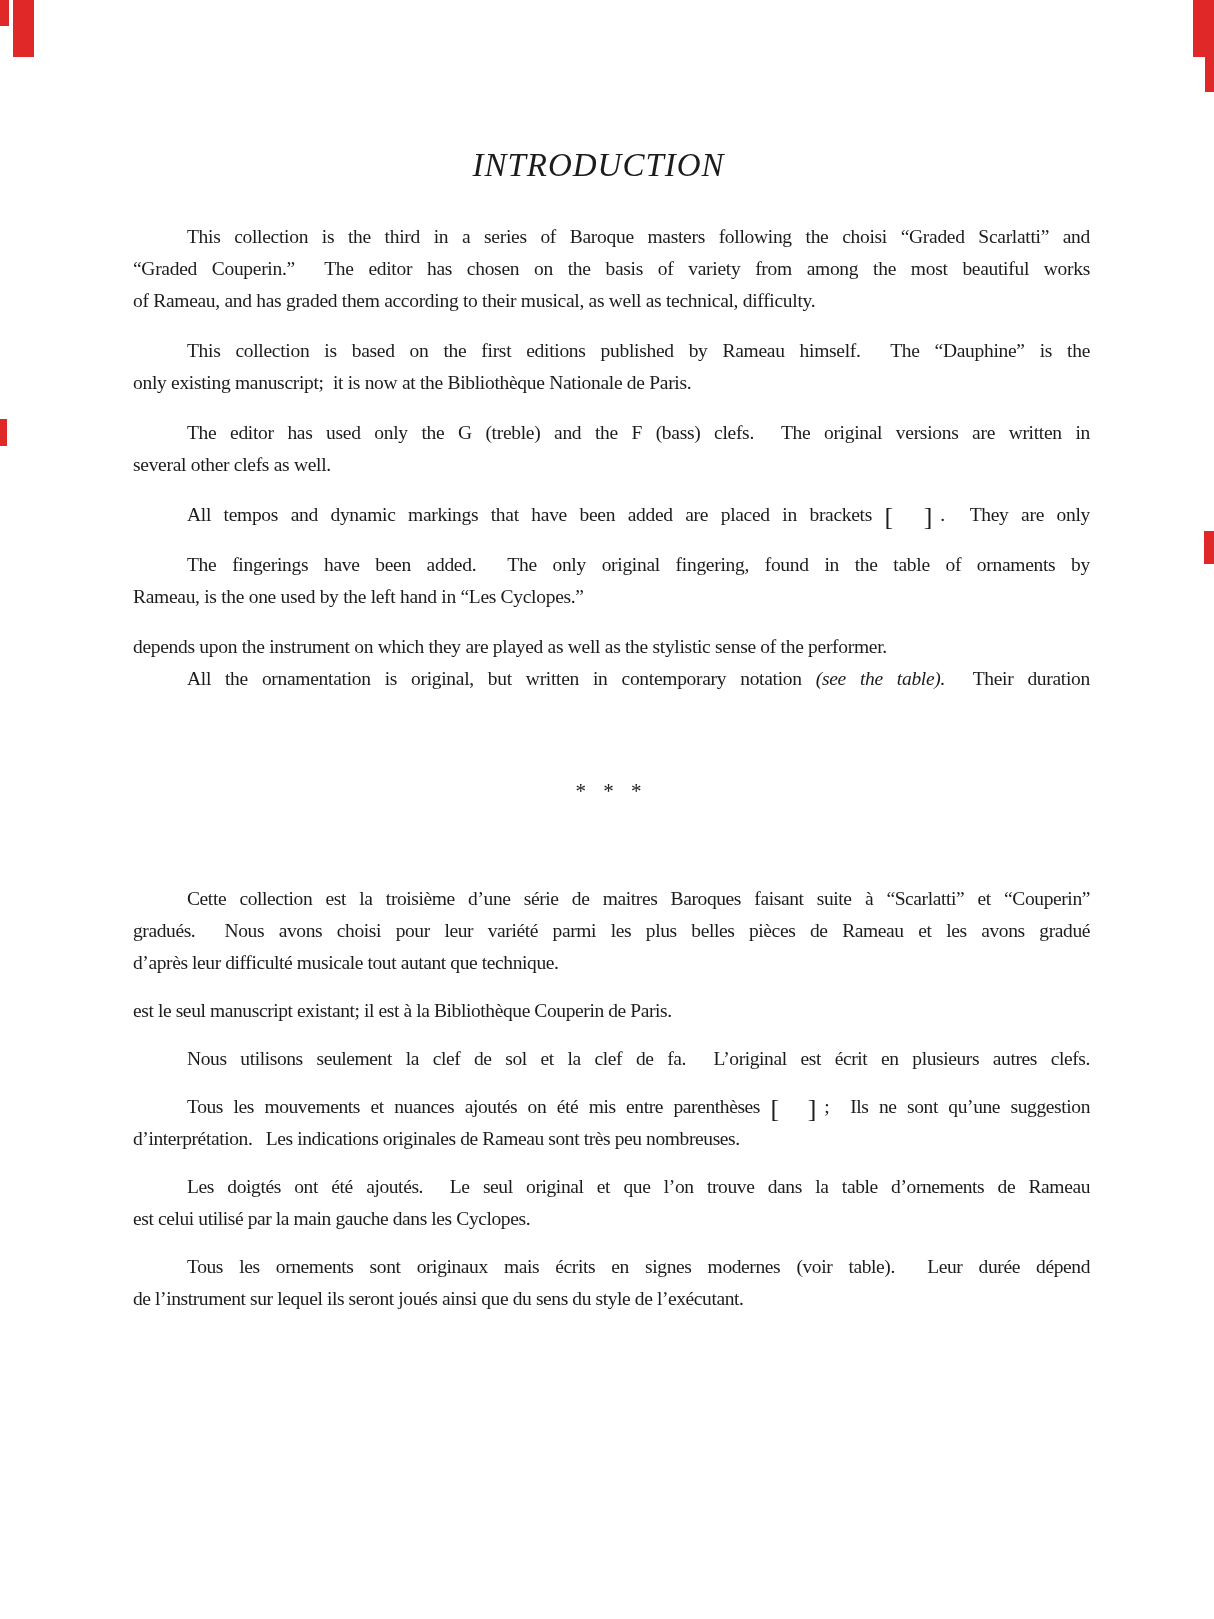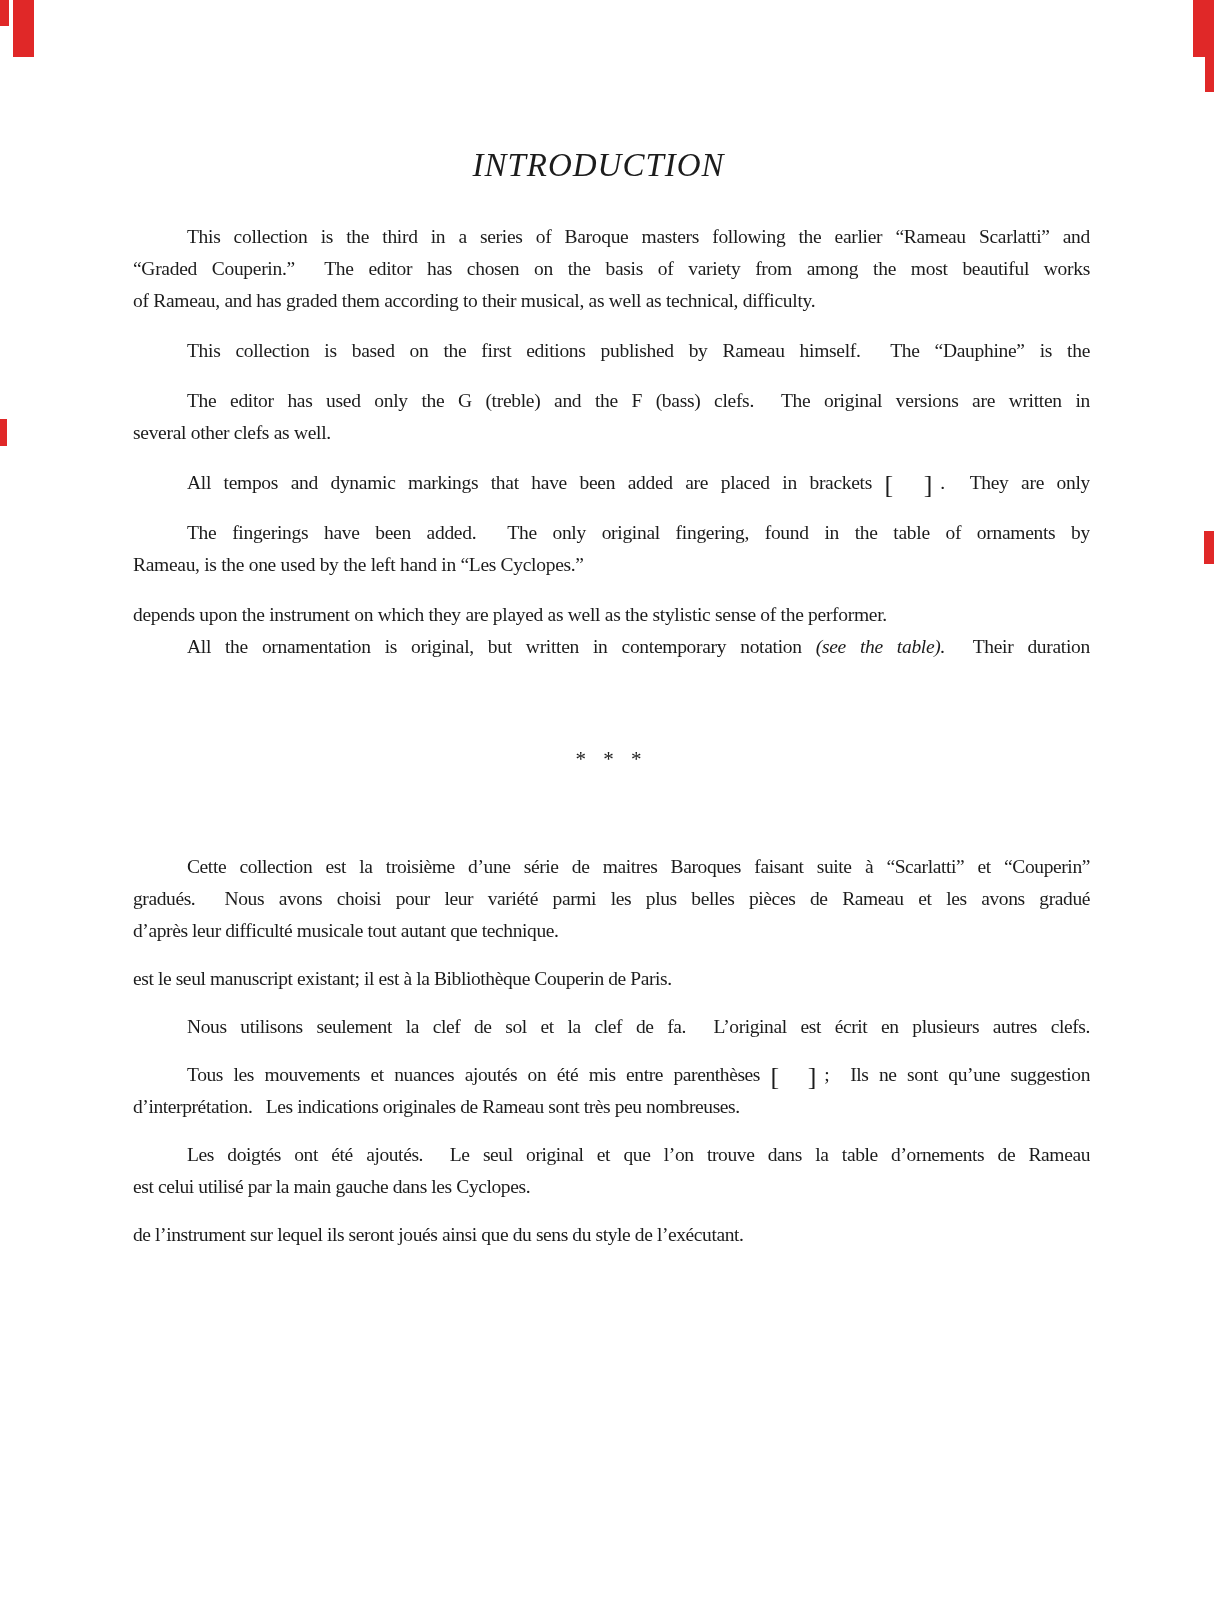--- a/index.html
+++ b/index.html
@@ -59,27 +59,28 @@
 </head>
 <body>
 
 <div class="page">
 
   <div class="content">
 
     <h1 class="title">INTRODUCTION</h1>
 
     <div class="para en" id="p1">
-      <div class="line first">This collection is the third in a series of Baroque masters following the earlier “Rameau Scarlatti” and</div>
+      <div class="line first">This collection is the third in a series of Baroque masters following the choisi “Graded Scarlatti” and</div>
       <div class="line">“Graded Couperin.”&nbsp; The editor has chosen on the basis of variety from among the most beautiful works</div>
       <div class="line last">of Rameau, and has graded them according to their musical, as well as technical, difficulty.</div>
     </div>
 
     <div class="para en" id="p2">
       <div class="line first">This collection is based on the first editions published by Rameau himself.&nbsp; The “Dauphine” is the</div>
+      <div class="line last">only existing manuscript;&nbsp; it is now at the Bibliothèque Nationale de Paris.</div>
     </div>
 
     <div class="para en" id="p3">
       <div class="line first">The editor has used only the G (treble) and the F (bass) clefs.&nbsp; The original versions are written in</div>
       <div class="line last">several other clefs as well.</div>
     </div>
 
     <div class="para en" id="p4">
       <div class="line first"><span>All tempos and dynamic markings that have been added are placed in brackets </span><span class="brk">[ ]</span><span>.&nbsp; They are only</span></div>
     </div>
@@ -114,20 +115,21 @@
       <div class="line first"><span>Tous les mouvements et nuances ajoutés on été mis entre parenthèses </span><span class="brk">[ ]</span><span>;&nbsp; Ils ne sont qu’une suggestion</span></div>
       <div class="line last">d’interprétation.&nbsp;&nbsp; Les indications originales de Rameau sont très peu nombreuses.</div>
     </div>
 
     <div class="para fr" id="f5">
       <div class="line first">Les doigtés ont été ajoutés.&nbsp; Le seul original et que l’on trouve dans la table d’ornements de Rameau</div>
       <div class="line last">est celui utilisé par la main gauche dans les Cyclopes.</div>
     </div>
 
     <div class="para fr" id="f6">
+      <div class="line first">Tous les ornements sont originaux mais écrits en signes modernes (voir table).&nbsp; Leur durée dépend</div>
       <div class="line last">de l’instrument sur lequel ils seront joués ainsi que du sens du style de l’exécutant.</div>
     </div>
 
     <div class="pagenum">vi</div>
 
   </div>
 
   <div class="mark" id="mk1"></div>
   <div class="mark" id="mk2"></div>
   <div class="mark" id="mk3"></div>

